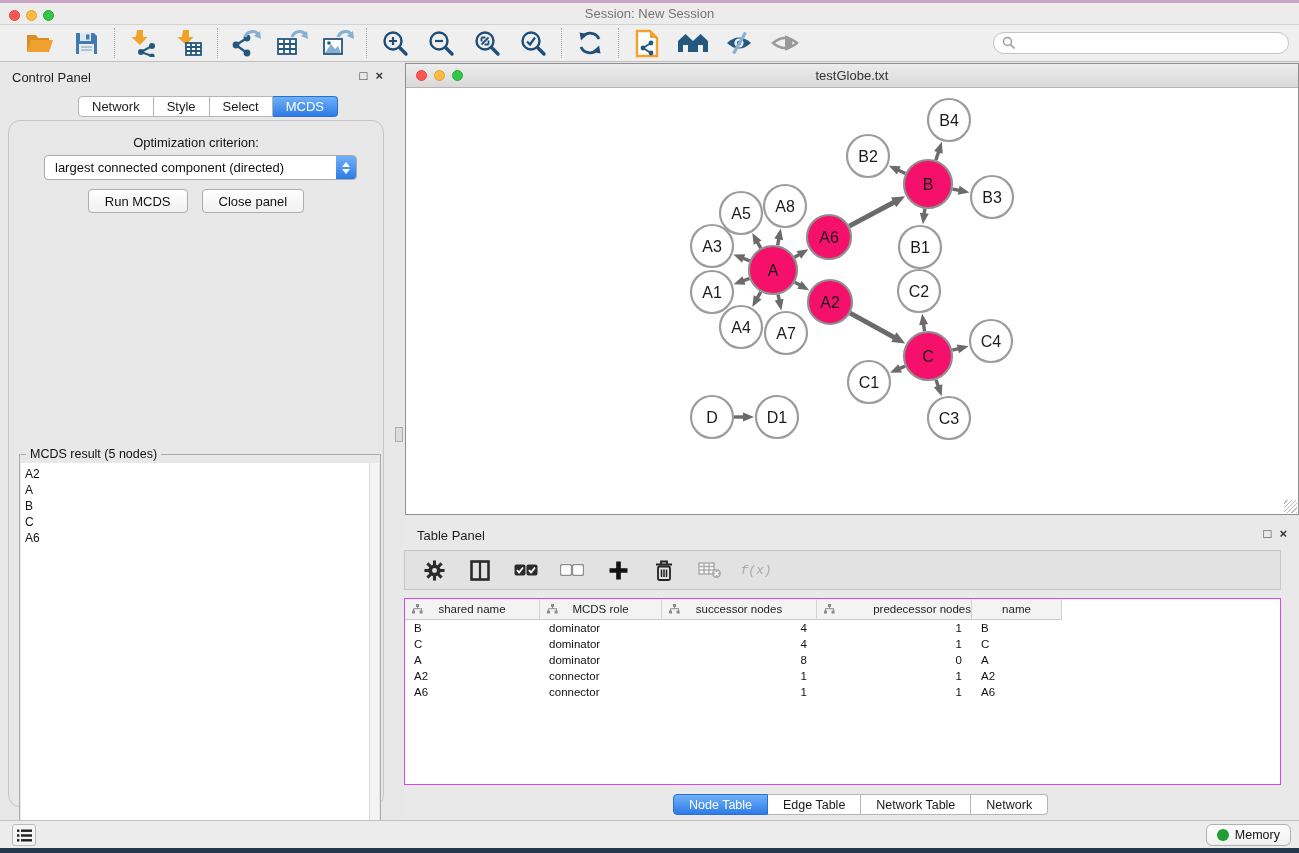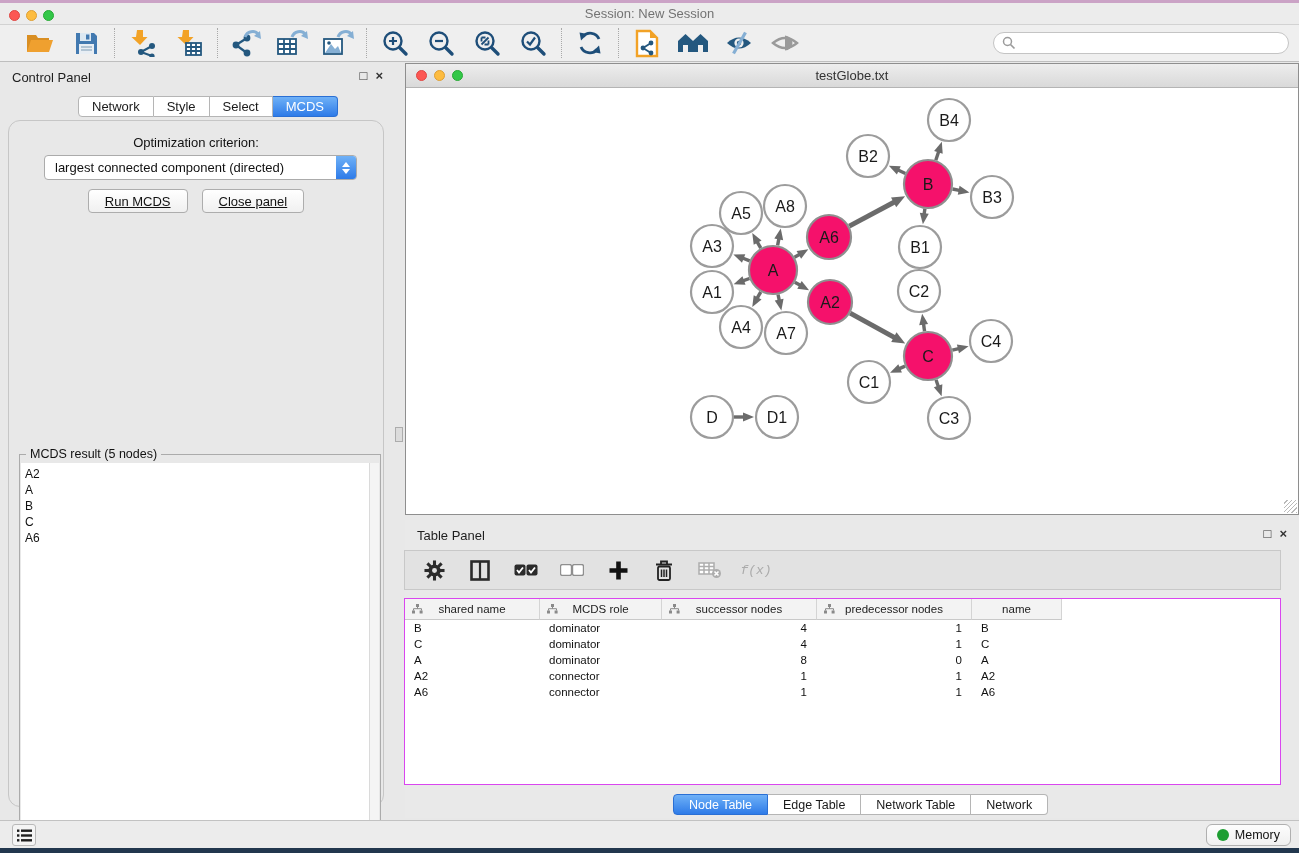--- a/index.html
+++ b/index.html
@@ -46,21 +46,21 @@
   .opt-label { position:absolute; left:0; right:0; top:14px; text-align:center; font-size:13px; color:#111; }
   .select-box { position:absolute; left:35px; top:34px; width:313px; height:25px; background:#FFF;
                 border:1px solid #ABABAB; border-radius:4px; display:flex; align-items:center; }
   .select-box .val { flex:1; font-size:13px; color:#111; padding-left:10px; white-space:nowrap; overflow:hidden; }
   .select-stepper { width:20px; height:23px; border-radius:0 3px 3px 0; background:linear-gradient(#6FB1F7,#2E7BE8);
                     display:flex; flex-direction:column; align-items:center; justify-content:center; gap:2px; }
   .tri-up { width:0; height:0; border-left:4px solid transparent; border-right:4px solid transparent; border-bottom:5px solid #FFF; }
   .tri-dn { width:0; height:0; border-left:4px solid transparent; border-right:4px solid transparent; border-top:5px solid #FFF; }
   .btn-row { position:absolute; left:0; right:0; top:68px; display:flex; justify-content:center; gap:14px; }
   .mac-btn { height:23px; background:linear-gradient(#FFFFFF,#F0F0F0); border:1px solid #ADADAD; border-radius:4px;
-             font-size:13px; color:#111; padding:11px 16px; display:flex; align-items:center; cursor:default;text-decoration:underline; }
+             font-size:13px; color:#111; padding:11px 16px; display:flex; align-items:center; cursor:default; }
   .result-box { position:absolute; left:10px; top:333px; width:362px; height:386px;
                 border:1px solid #ABABAB; background:#E8E8E8; }
   .result-title { position:absolute; left:6px; top:-8px; background:#E8E8E8; padding:0 4px; font-size:12.5px; color:#111; }
   .result-list { position:absolute; left:1px; top:8px; right:11px; bottom:1px; background:#FFF;
                  font-size:12px; color:#111; padding:3px 0 0 4px; line-height:16px; }
   .result-scroll { position:absolute; top:8px; right:1px; bottom:1px; width:10px; background:#F4F4F4;
                    border-left:1px solid #DADADA; }
 
   
   .right-pane { position:absolute; left:391px; top:62px; width:908px; height:758px; background:#E8E8E8; }
@@ -618,21 +618,21 @@
               <span class="hic">
                 <svg width="11" height="10" viewBox="0 0 11 10">
                   <rect x="4" y="0" width="3" height="3" fill="#8A8A8A"></rect>
                   <rect x="0" y="6.5" width="3" height="3" fill="#8A8A8A"></rect>
                   <rect x="7.6" y="6.5" width="3" height="3" fill="#8A8A8A"></rect>
                   <path d="M5.5 3v1.7M1.5 6.5V4.7h8v1.8" stroke="#8A8A8A" fill="none"></path>
                 </svg>
               </span>
               <span>successor nodes</span>
             </div>
-            <div class="dt-hcell" style="width: 155px;">
+            <div class="dt-hcell" style="width: 155px; justify-content: flex-end;">
               <span class="hic">
                 <svg width="11" height="10" viewBox="0 0 11 10">
                   <rect x="4" y="0" width="3" height="3" fill="#8A8A8A"></rect>
                   <rect x="0" y="6.5" width="3" height="3" fill="#8A8A8A"></rect>
                   <rect x="7.6" y="6.5" width="3" height="3" fill="#8A8A8A"></rect>
                   <path d="M5.5 3v1.7M1.5 6.5V4.7h8v1.8" stroke="#8A8A8A" fill="none"></path>
                 </svg>
               </span>
               <span>predecessor nodes</span>
             </div>

